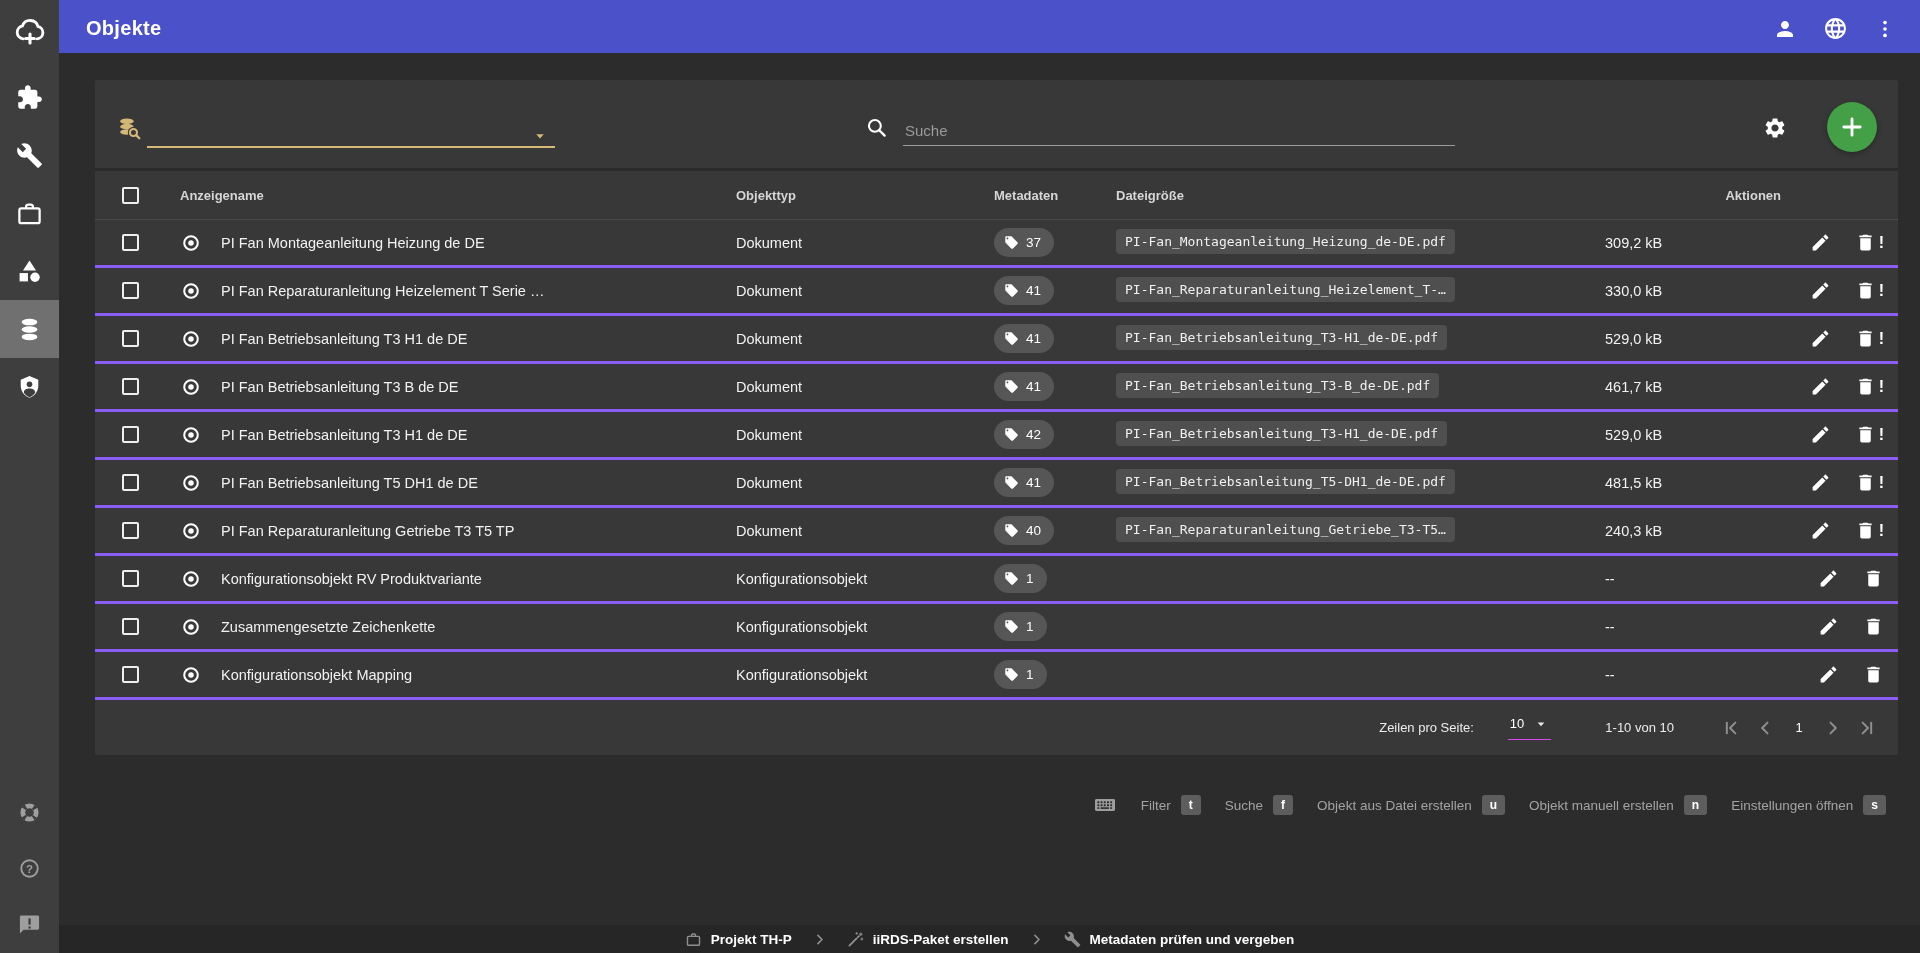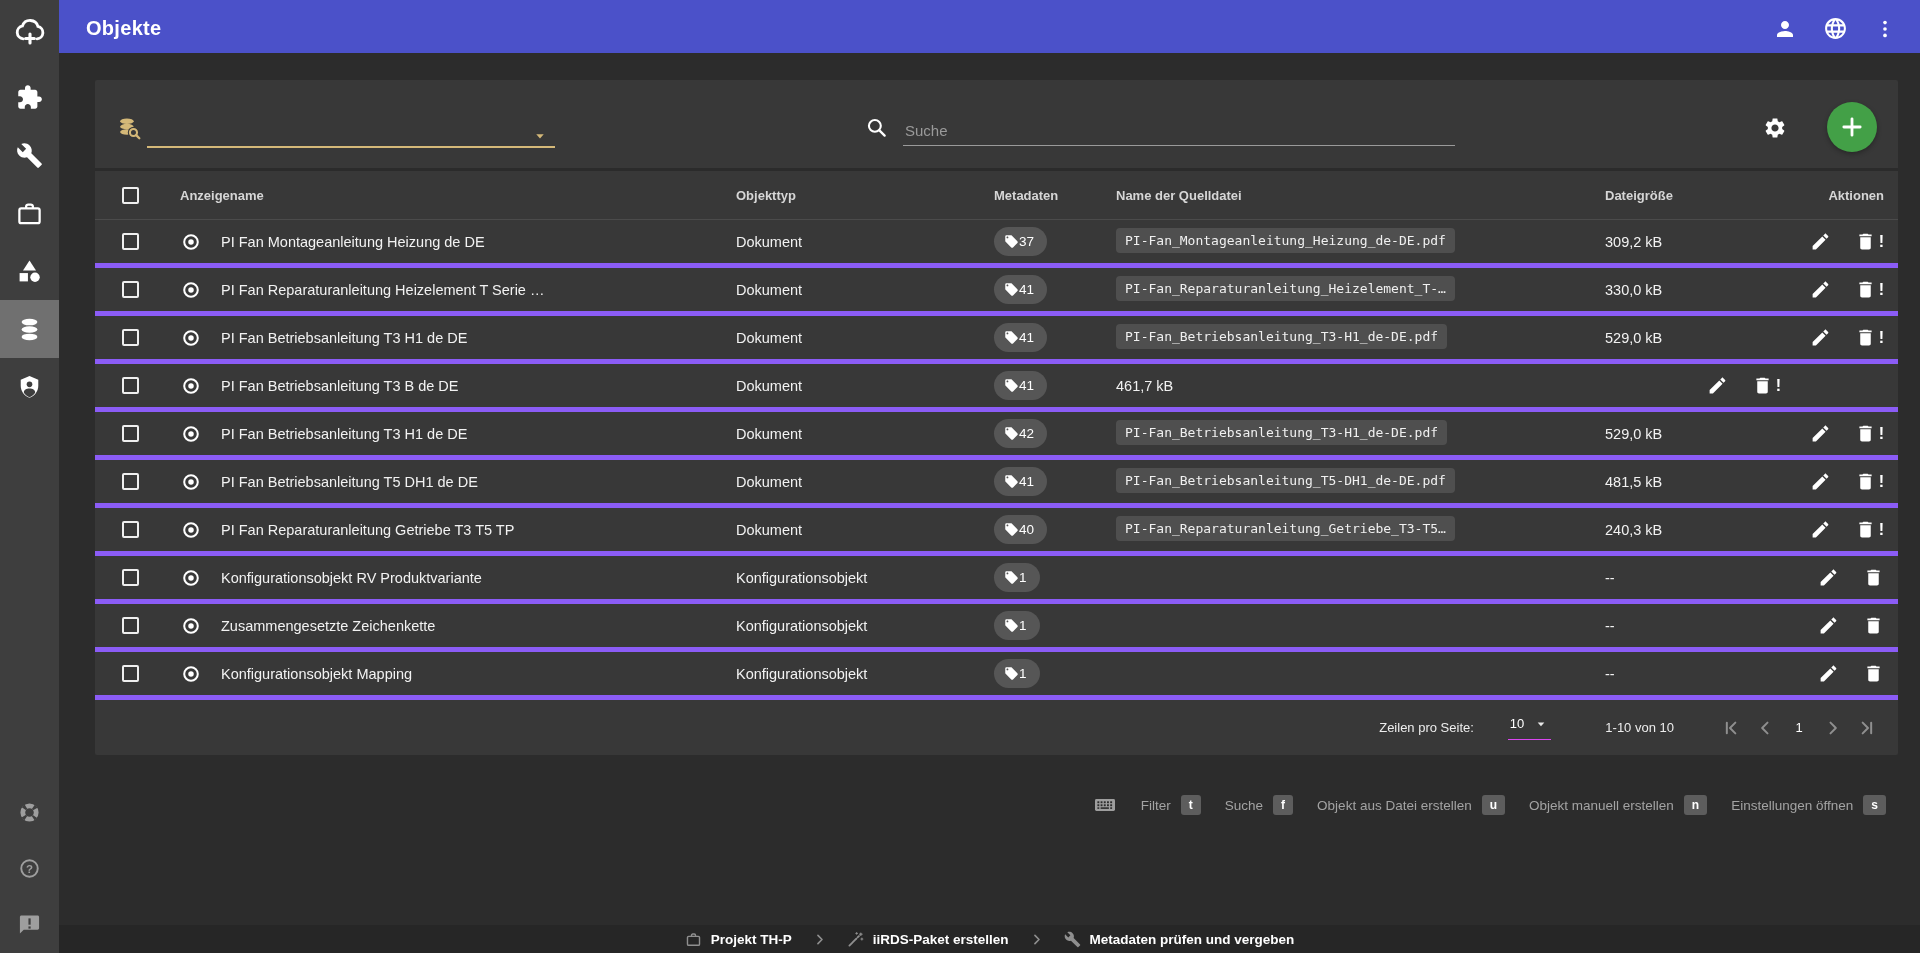--- a/index.html
+++ b/index.html
@@ -38,26 +38,26 @@
     border:none; border-bottom:1px solid #9a9a9a; outline:none; color:#eee; font-size:15px; padding:0 2px; }
   .search-input::placeholder { color:#9a9a9a; }
   .gear-btn { position:absolute; left:1668px; top:36px; }
   .fab { position:absolute; left:1732px; top:22px; width:50px; height:50px; border-radius:50%;
     background:#43a047; display:flex; align-items:center; justify-content:center; box-shadow:0 2px 5px rgba(0,0,0,.3); }
 
   .card-divider { height:3px; background:#2b2b2b; }
 
   .thead, .trow { display:grid; grid-template-columns:70px 571px 258px 122px 489px 190px 103px; align-items:center; }
   .thead { height:49px; border-bottom:1px solid #4b4b4b; font-size:13px; font-weight:700; color:#d6d6d6; }
-  .trow { height:48px; border-bottom:5px solid #8b5cf6; font-size:14.5px; color:#f2f2f2; }
+  .trow { height:48px; border-bottom:3px solid #8b5cf6; font-size:14.5px; color:#f2f2f2; }
   .cell-check { display:flex; justify-content:center; }
   .checkbox { width:17px; height:17px; border:2px solid #efefef; border-radius:2px; display:inline-block; }
   .cell-name { display:flex; align-items:center; gap:19px; padding-left:15px; }
   .thead .cell-name { padding-left:15px; }
-  .badge { display:inline-flex; align-items:center; background:#565656; color:#fff;
+  .badge { display:inline-flex; align-items:center; gap:7px; background:#565656; color:#fff;
     border-radius:15px; height:29px; padding:0 13px 0 10px; font-size:13.5px; }
   .chip { display:inline-block; background:#4f4f4f; border-radius:4px; padding:5px 9px;
     font-family:"DejaVu Sans Mono", monospace; font-size:13px; color:#f0f0f0; white-space:nowrap; max-width:472px; overflow:hidden; }
   .cell-actions { display:flex; align-items:center; justify-content:flex-end; gap:24px; padding-right:14px; }
   .iconbtn { display:flex; align-items:center; }
   .warn { color:#fff; font-weight:700; font-size:16px; margin-left:3px; }
 
   .pagination { height:55px; display:flex; align-items:center; justify-content:flex-end;
     font-size:13px; color:#ededed; padding-right:14px; }
   .page-size { display:flex; align-items:flex-start; gap:9px; margin-left:34px; border-bottom:1px solid #d946ef;
@@ -203,21 +203,20 @@
     </div>
     <div class="card-divider"></div>
 
     <div class="thead">
       <div class="cell cell-check">
           <span class="checkbox"></span>
         </div>
       <div class="cell cell-name">Anzeigename</div>
       <div class="cell">Objekttyp</div>
       <div class="cell">Metadaten</div>
-      <div class="cell">Name der Quelldatei</div>
       <div class="cell">Dateigröße</div>
       <div class="cell" style="text-align:right;padding-right:14px;">Aktionen</div>
     </div>
 
     <div id="tbody">
   <div class="trow">
     <div class="cell cell-check">
             <span class="checkbox"></span>
           </div>
     <div class="cell cell-name">
@@ -337,20 +336,21 @@
             </button>
       <span>PI Fan Betriebsanleitung T3 B de DE</span>
     </div>
     <div class="cell">Dokument</div>
     <div class="cell"><span class="badge">
               <svg class="icn" width="15" height="15" viewBox="0 0 24 24">
                 <path fill="#fff" fill-rule="evenodd" d="M21.41 11.58l-9-9C12.05 2.22 11.55 2 11 2H4c-1.1 0-2 .9-2 2v7c0 .55.22 1.05.59 1.42l9 9c.36.36.86.58 1.41.58.55 0 1.05-.22 1.41-.59l7-7c.37-.36.59-.86.59-1.41 0-.55-.23-1.06-.59-1.42zM5.5 7C4.67 7 4 6.33 4 5.5S4.67 4 5.5 4 7 4.67 7 5.5 6.33 7 5.5 7z"></path>
               </svg>
               <span>41</span>
             </span></div>
+    <div class="cell"><span class="chip">PI-Fan_Betriebsanleitung_T3-B_de-DE.pdf</span></div>
     <div class="cell">461,7 kB</div>
     <div class="cell cell-actions">
       <button class="iconbtn">
               <svg class="icn" width="21" height="21" viewBox="0 0 24 24">
                 <path fill="#fff" d="M3 17.25V21h3.75L17.81 9.94l-3.75-3.75L3 17.25zM20.71 7.04c.39-.39.39-1.02 0-1.41l-2.34-2.34c-.39-.39-1.02-.39-1.41 0l-1.83 1.83 3.75 3.75 1.83-1.83z"></path>
               </svg>
             </button>
       <button class="iconbtn">
               <svg class="icn" width="21" height="21" viewBox="0 0 24 24">
                 <path fill="#fff" d="M6 19c0 1.1.9 2 2 2h8c1.1 0 2-.9 2-2V7H6v12zM19 4h-3.5l-1-1h-5l-1 1H5v2h14V4z"></path>

